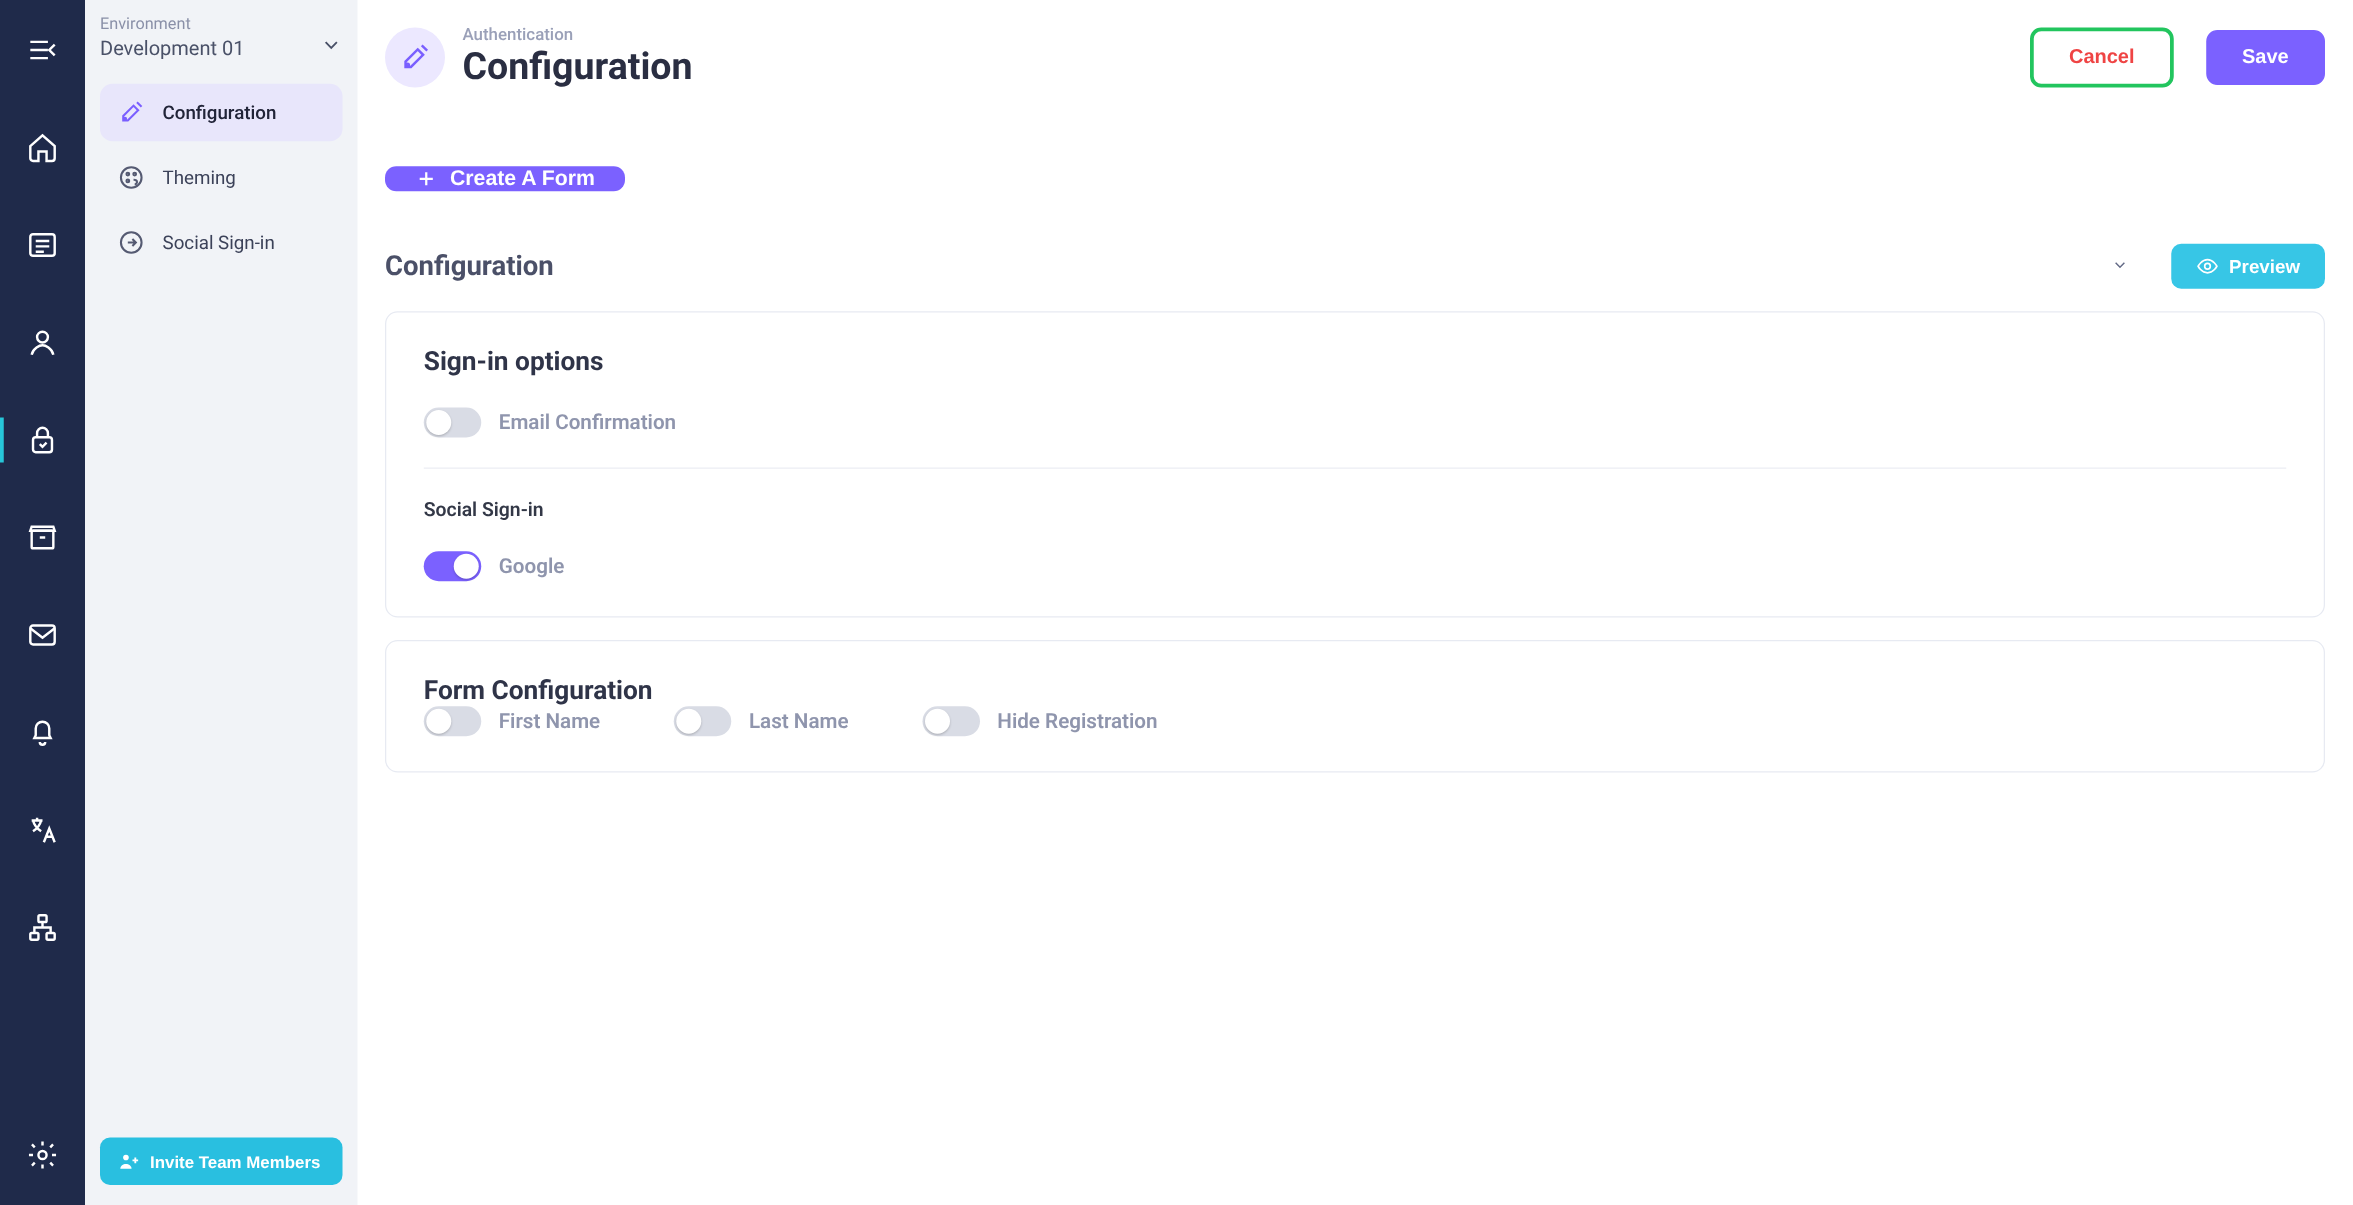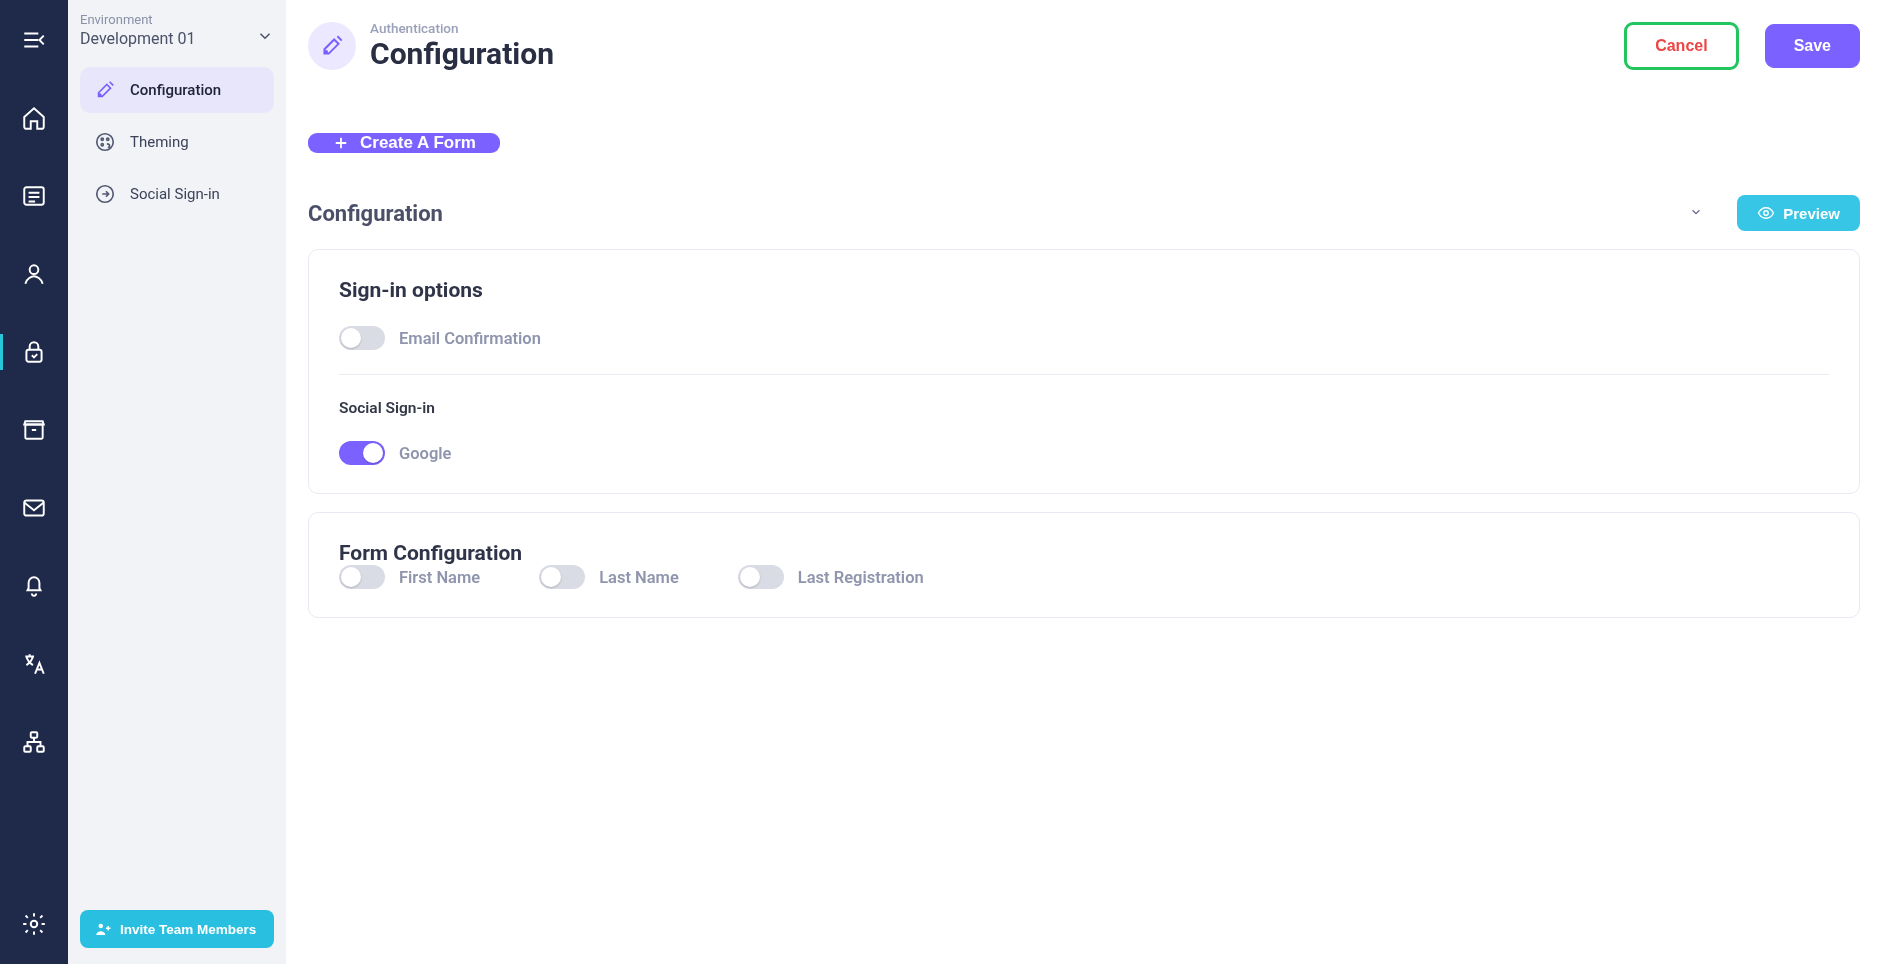--- a/index.html
+++ b/index.html
@@ -348,20 +348,20 @@
         <div class="tg">
           <div class="toggle">
               <div class="knob"></div>
             </div>
           <div class="lbl">Last Name</div>
         </div>
         <div class="tg">
           <div class="toggle">
               <div class="knob"></div>
             </div>
-          <div class="lbl">Last Registration</div>
+          <div class="lbl">Hide Registration</div>
         </div>
       </div>
     </div>
 
   </div>
 
 </div>
 
 </body></html>

